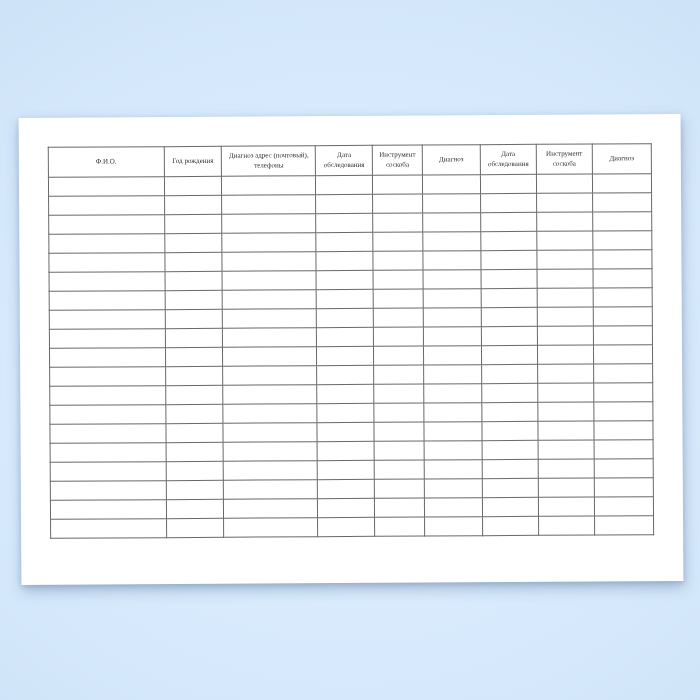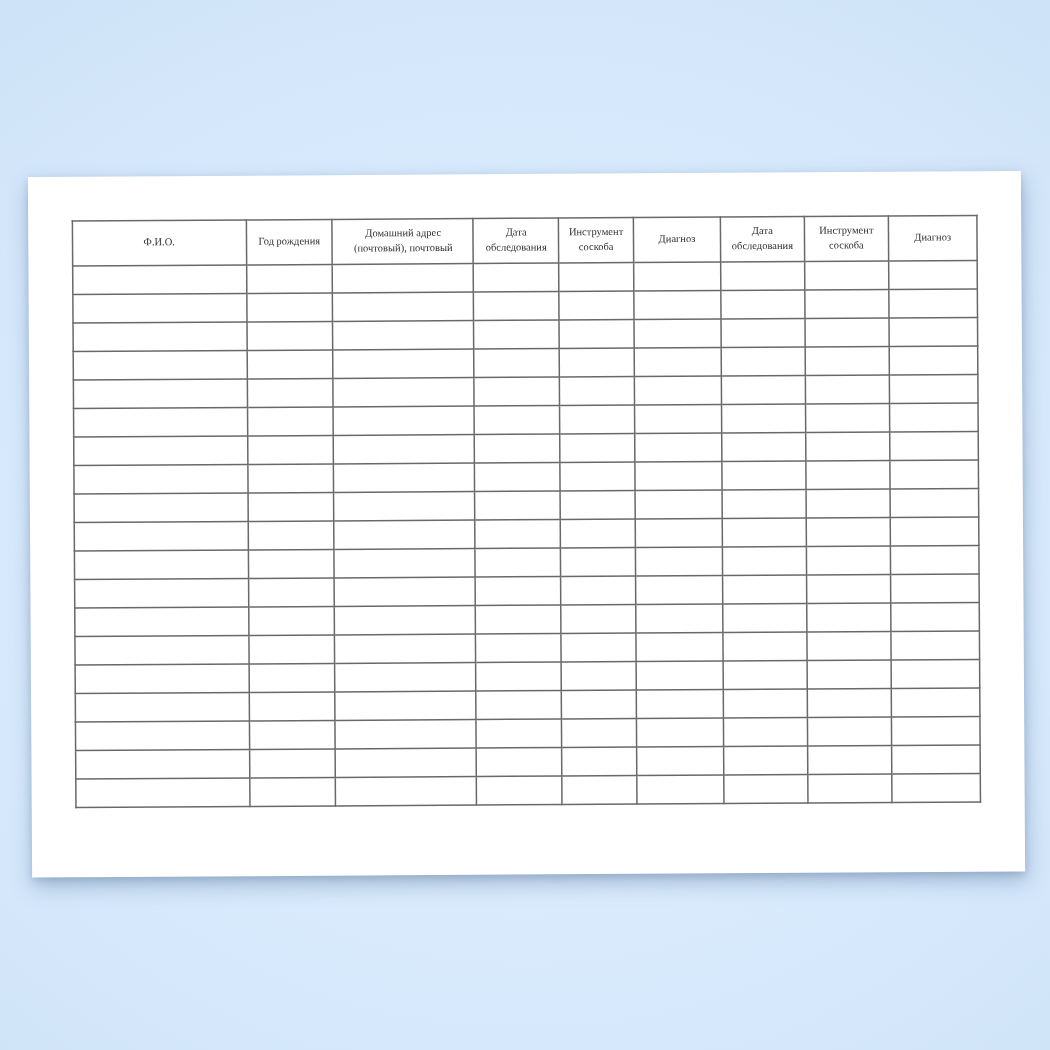--- a/index.html
+++ b/index.html
@@ -87,21 +87,21 @@
           <col style="width: 8.3%;">
           <col style="width: 9.6%;">
           <col style="width: 9.3%;">
           <col style="width: 9.3%;">
           <col style="width: 9.8%;">
         </colgroup>
       <thead>
         <tr class="header-row">
           <th>Ф.И.О.</th>
           <th>Год рождения</th>
-          <th>Домашний адрес (почтовый), почтовый</th>
+          <th>Диагноз адрес (почтовый), телефоны</th>
           <th>Дата обследования</th>
           <th>Инструмент соскоба</th>
           <th>Диагноз</th>
           <th>Дата обследования</th>
           <th>Инструмент соскоба</th>
           <th>Диагноз</th>
         </tr>
       </thead>
       <tbody>
           <tr>

